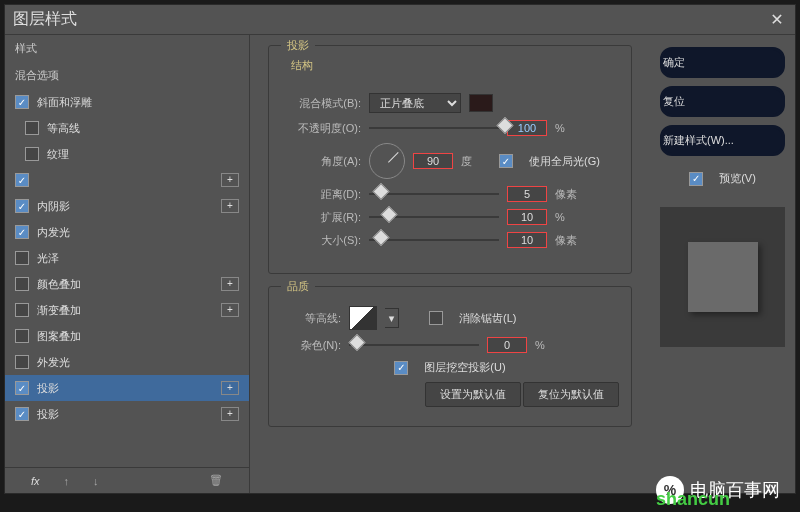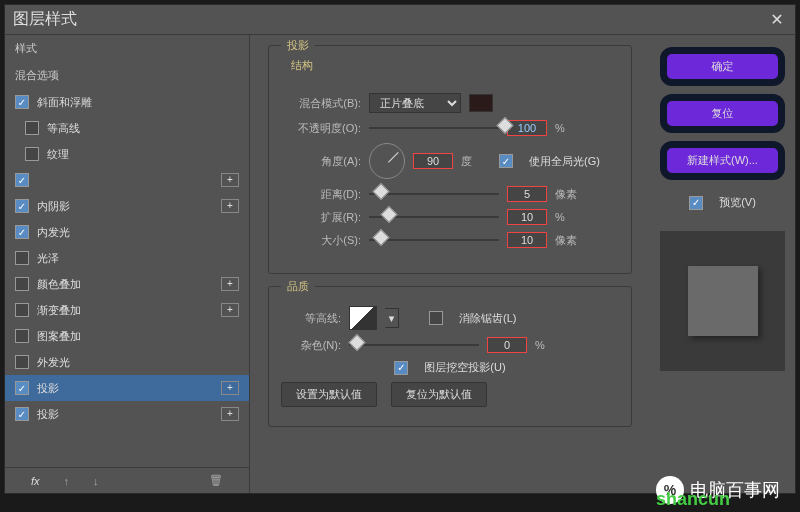--- a/index.html
+++ b/index.html
@@ -35,21 +35,21 @@
 .thumb{position:absolute;width:12px;height:12px;background:#ddd;transform:rotate(45deg) translate(-50%,-50%);border:1px solid #888;top:7px}
 .val{width:40px;background:#454545;border:1px solid #ef4444;padding:1px 3px;text-align:center;color:#9cf}
 .valw{color:#ddd}
 .unit{color:#bbb;width:30px}
 .angle{width:36px;height:36px;border:1px solid #888;border-radius:50%;position:relative}
 .angle::after{content:"";position:absolute;width:14px;height:1px;background:#ddd;top:18px;left:18px;transform-origin:0 0;transform:rotate(-45deg)}
 .contour{width:28px;height:24px;background:linear-gradient(135deg,#fff 50%,#333 50%);border:1px solid #333}
 .drop{width:14px;height:20px;display:flex;align-items:center;justify-content:center;border:1px solid #333;border-left:none}
 .btn{background:#454545;border:1px solid #333;padding:4px 14px;border-radius:2px;cursor:pointer;text-align:center}
 .right{width:145px;padding:12px 10px;display:flex;flex-direction:column;gap:8px}
-.rbtn{background:#6d28d9;border:7px solid #0f172a;border-radius:12px;padding:5px 0;text-align:center;cursor:pointer}
+.rbtn{background:#0f172a;border:3px solid #0f172a;border-radius:12px;padding:5px 0;cursor:pointer}
 .preview{height:140px;background:#3a3a3a;display:flex;align-items:center;justify-content:center;margin-top:6px}
 .previewsq{width:70px;height:70px;background:#6a6a6a;box-shadow:3px 3px 6px rgba(0,0,0,.4)}
 .watermark{position:absolute;bottom:8px;right:20px;display:flex;align-items:center;gap:6px}
 .wmlogo{width:28px;height:28px;border-radius:50%;background:#fff;display:flex;align-items:center;justify-content:center;font-weight:bold;color:#333;font-size:14px}
 .wmtxt{font-size:18px;color:#fff}
 .wmtxt2{position:absolute;bottom:2px;right:70px;color:#4c4;font-size:18px;font-weight:bold}
 </style>
 </head>
 <body>
 
@@ -197,21 +197,21 @@
           <div class="slider">
               <div class="thumb" style="left:2px"></div>
             </div>
           <span class="val valw">0</span>
           <span class="unit">%</span>
         </div>
         <div class="frow" style="justify-content:center">
           <span class="chk on"></span>
           <span>图层挖空投影(U)</span>
         </div>
-        <div class="frow" style="justify-content:flex-start;gap:14px">
+        <div class="frow" style="justify-content:flex-end;gap:2px">
           <span class="btn">设置为默认值</span>
           <span class="btn">复位为默认值</span>
         </div>
       </div>
     </div>
 
     <div class="right">
       <div class="rbtn">确定</div>
       <div class="rbtn">复位</div>
       <div class="rbtn">新建样式(W)...</div>

